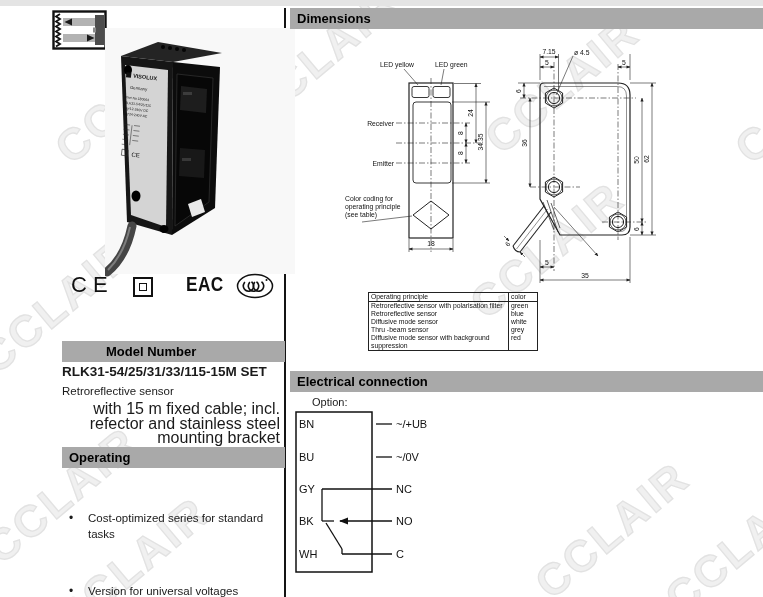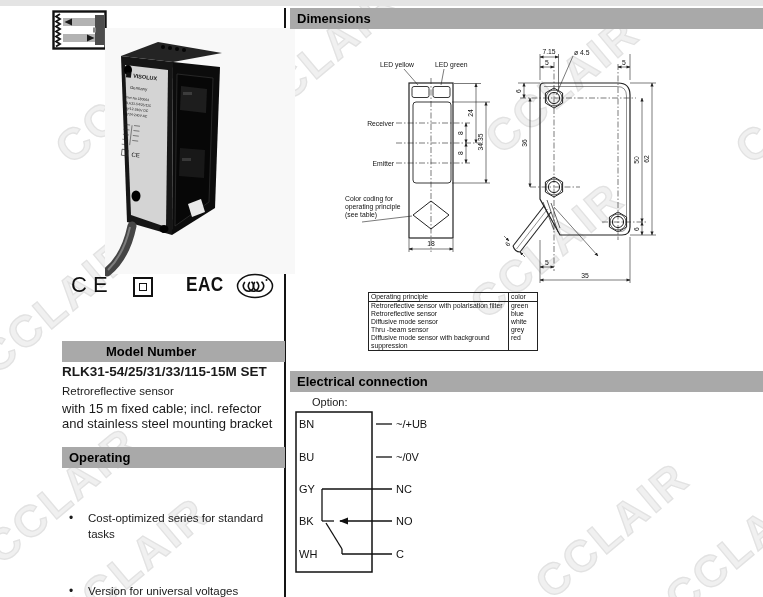--- a/index.html
+++ b/index.html
@@ -9,21 +9,21 @@
   .divider{position:absolute;left:284px;top:8px;width:2px;height:589px;background:#141414;}
   .hdr{position:absolute;background:#a9a9a9;height:21px;line-height:21px;font-weight:bold;
        font-size:13px;color:#000;padding-left:7px;box-sizing:border-box;}
   
   .wm{position:absolute;font-size:44px;font-weight:bold;letter-spacing:3px;white-space:nowrap;
       color:#f0f0f0;-webkit-text-stroke:1.3px #e2e2e2;transform:rotate(-40deg);pointer-events:none;z-index:1;}
   .content{position:relative;z-index:2;}
   
   .model-number{position:absolute;left:62px;top:364px;font-size:13.5px;font-weight:bold;text-align:right;}
   .model-type{position:absolute;left:62px;top:385px;font-size:11.5px;}
-  .model-desc{position:absolute;left:62px;top:402px;width:218px;font-size:13px;line-height:14.5px;}
+  .model-desc{position:absolute;left:62px;top:402px;width:218px;font-size:16px;line-height:14.5px;text-align:right;}
   .features-list{position:absolute;left:62px;top:469px;width:222px;font-size:11.5px;}
   .feat-item{position:relative;padding-left:26px;margin-bottom:6px;line-height:16px;margin-top:41px;}
   .feat-item::before{content:"\2022";position:absolute;left:7px;top:0;font-size:12px;}
   
   .ce-mark{position:absolute;left:71px;top:272px;font-size:22px;letter-spacing:6px;color:#111;}
   .class2{position:absolute;left:133px;top:277px;width:16px;height:16px;border:2px solid #111;}
   .class2 .inner{position:absolute;left:3.5px;top:3.5px;width:6px;height:6px;border:1.6px solid #111;}
   .eac-mark{position:absolute;left:186px;top:272px;font-size:21px;font-weight:bold;color:#111;
             transform:scaleX(.82);transform-origin:left center;letter-spacing:0.5px;}
   

